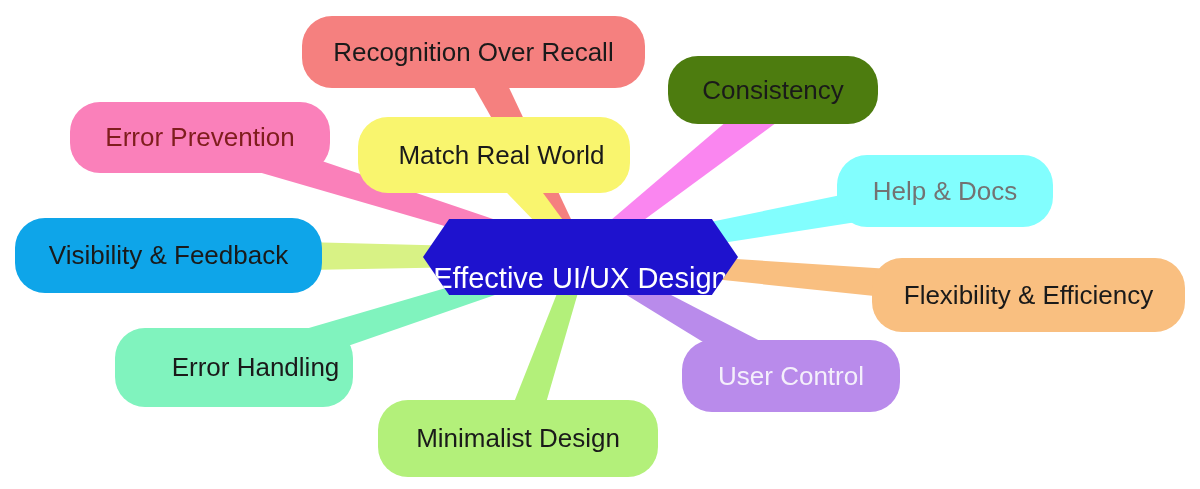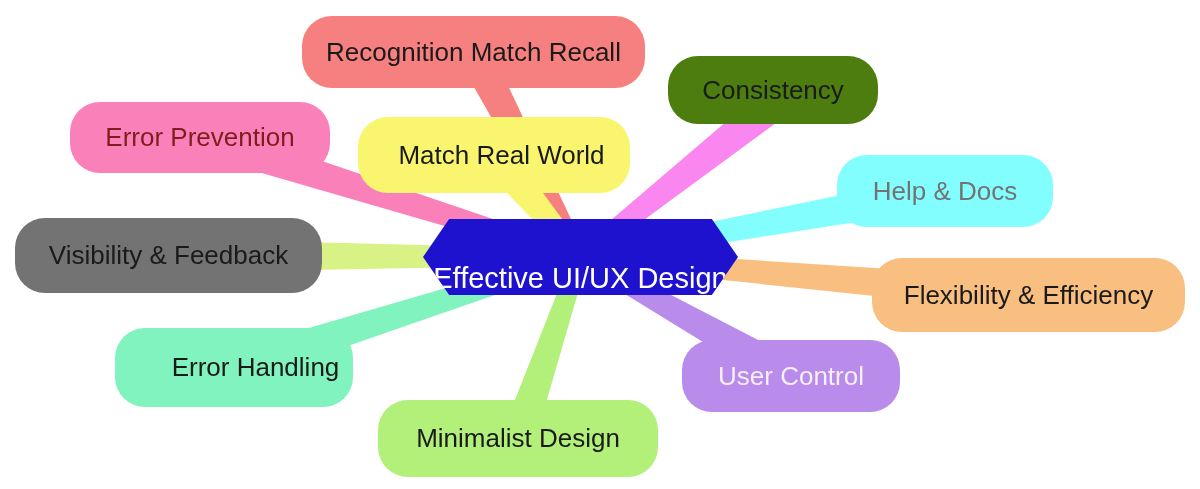--- a/index.html
+++ b/index.html
@@ -54,35 +54,35 @@
       <polygon points="1029.9,278.1 1027.1,311.9 579.3,265 580.7,249" fill="#f9bf80"></polygon>
       <polygon points="239.2,383.7 228.8,351.3 577.6,249.4 582.4,264.6" fill="#80f3be"></polygon>
       <polygon points="799.4,361.2 782.6,390.8 576.1,264 583.9,250" fill="#b98beb"></polygon>
       <polygon points="534.1,444 501.9,433 572.4,254.4 587.6,259.6" fill="#b3f07a"></polygon>
     </svg>
 
   <div id="center-node" style="left: 423px; top: 219px; width: 315px; height: 76px; background: rgb(30, 18, 206); color: rgb(255, 255, 255);">
     <span>Effective UI/UX Design</span>
   </div>
 <div class="node" style="left: 302px; top: 16px; width: 343px; height: 72px; background: rgb(245, 128, 127); color: rgb(26, 26, 26);">
-      <span>Recognition Match Recall</span>
+      <span>Recognition Over Recall</span>
     </div>
     <div class="node" style="left: 70px; top: 102px; width: 260px; height: 71px; background: rgb(250, 128, 186); color: #7f1d1d; text-align: center;">
       <span>Error Prevention</span>
     </div>
     <div class="node" style="left: 358px; top: 117px; width: 272px; height: 76px; background: rgb(249, 245, 110); color: rgb(26, 26, 26); padding-left: 15px;">
       <span>Match Real World</span>
     </div>
     <div class="node" style="left: 668px; top: 56px; width: 210px; height: 68px; background: #4d7c0f; color: rgb(26, 26, 26);">
       <span>Consistency</span>
     </div>
     <div class="node" style="left: 837px; top: 155px; width: 216px; height: 72px; background: rgb(130, 254, 254); color: #737373;">
       <span>Help &amp; Docs</span>
     </div>
-    <div class="node" style="left: 15px; top: 218px; width: 307px; height: 75px; background: #737373; color: rgb(26, 26, 26);">
+    <div class="node" style="left: 15px; top: 218px; width: 307px; height: 75px; background: #0ea5e9; color: rgb(26, 26, 26);">
       <span>Visibility &amp; Feedback</span>
     </div>
     <div class="node" style="left: 872px; top: 258px; width: 313px; height: 74px; background: rgb(249, 191, 128); color: rgb(26, 26, 26);">
       <span>Flexibility &amp; Efficiency</span>
     </div>
     <div class="node" style="left: 115px; top: 328px; width: 238px; height: 79px; background: rgb(128, 243, 190); color: rgb(26, 26, 26); padding-left: 43px;">
       <span>Error Handling</span>
     </div>
     <div class="node" style="left: 682px; top: 340px; width: 218px; height: 72px; background: rgb(185, 139, 235); color: rgb(244, 239, 251);">
       <span>User Control</span>

